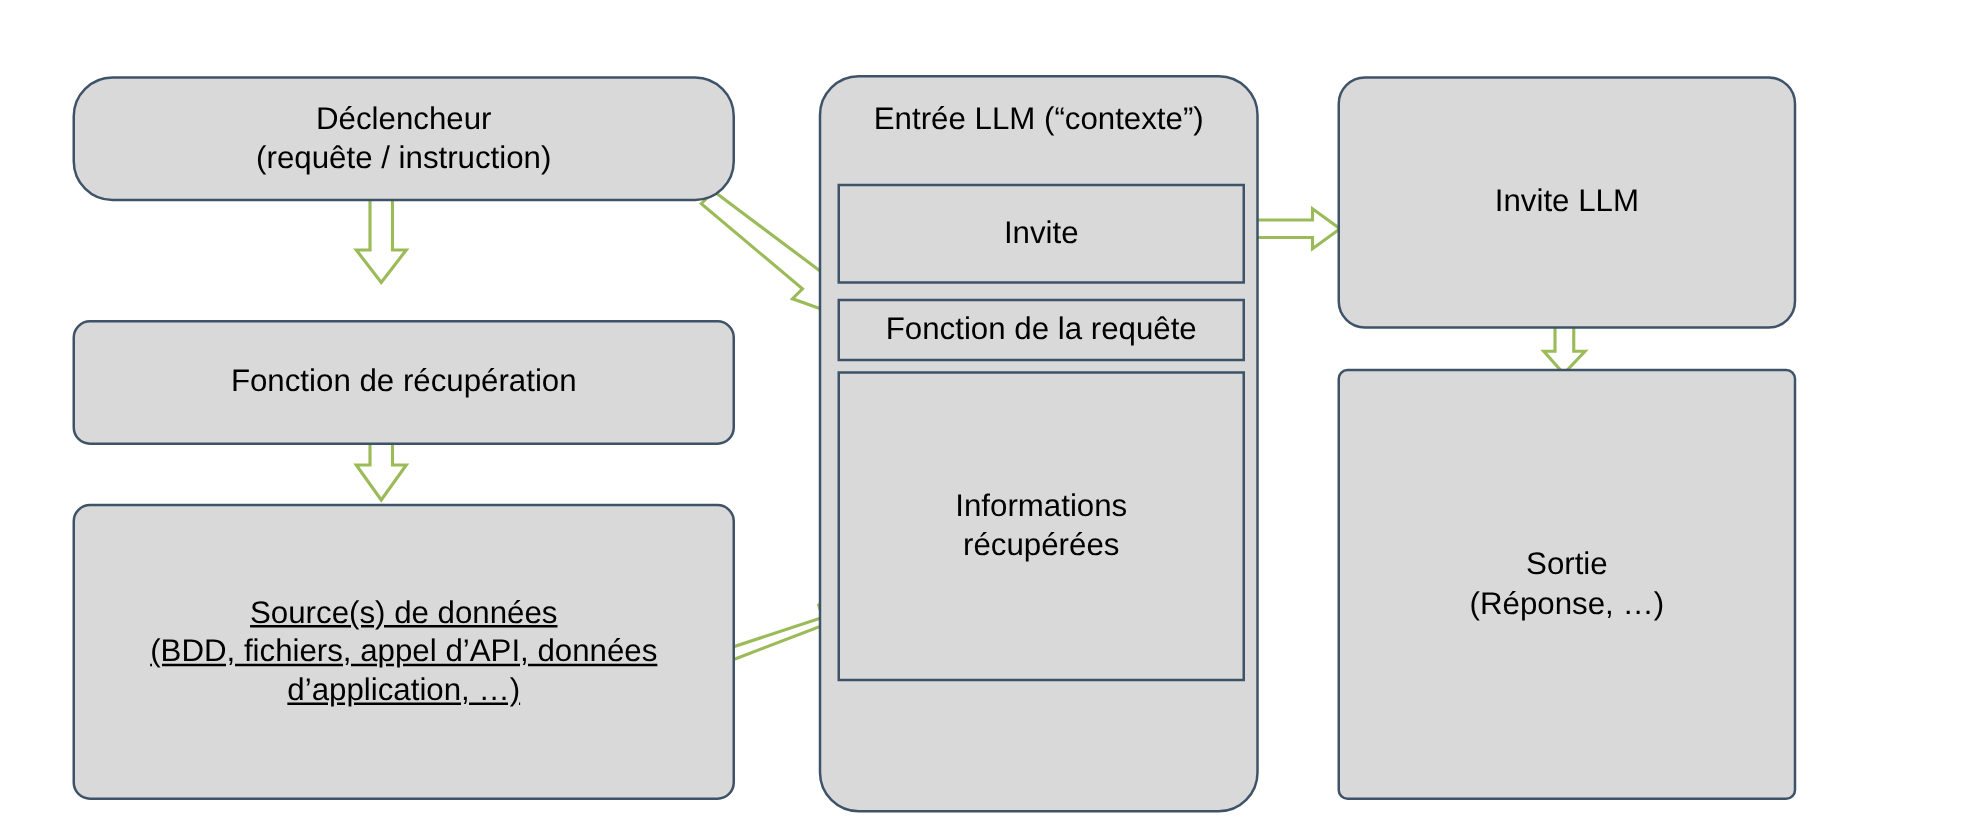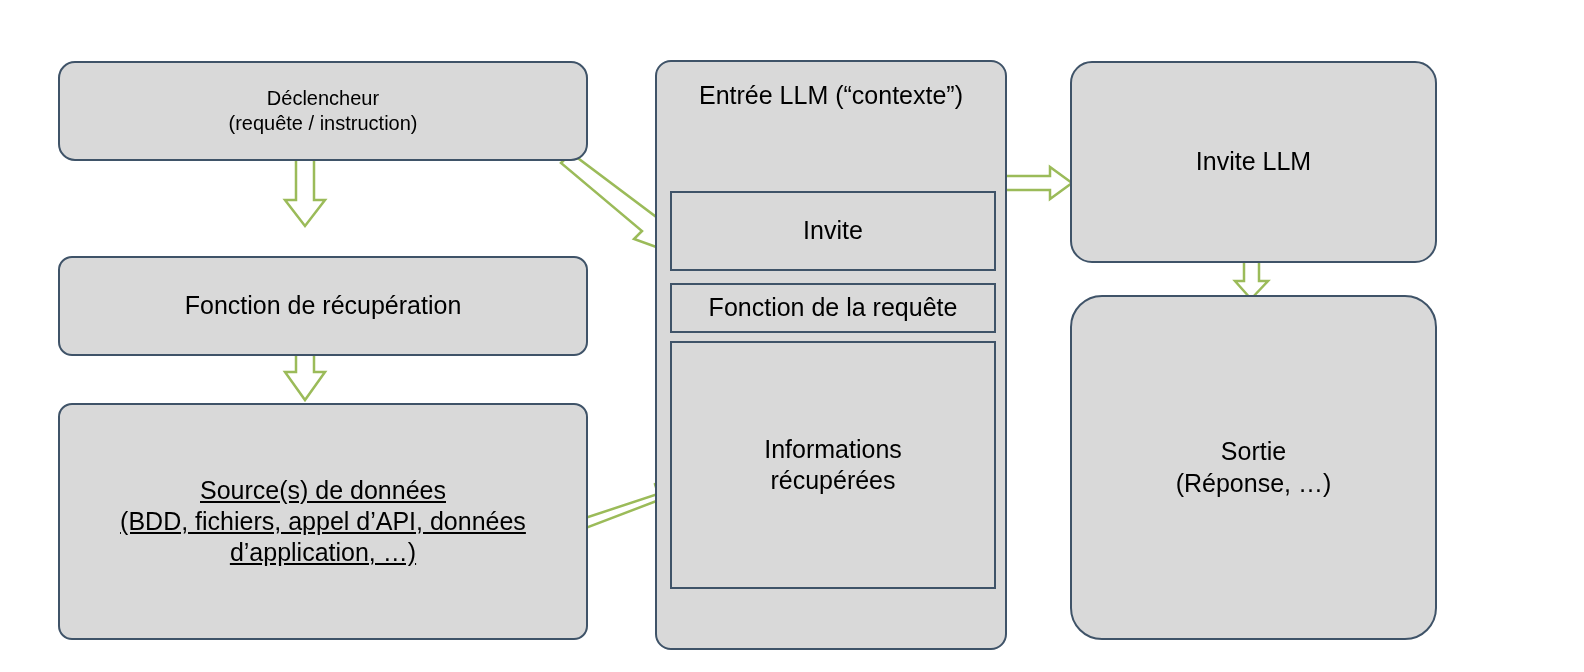--- a/index.html
+++ b/index.html
@@ -30,39 +30,39 @@
     line-height: 1.25;
   }
   .node .txt {
     display: block;
     white-space: pre-line;
     padding: 0 10px;
   }
   
   #node-trigger {
     left: 58px;  top: 61px;  width: 530px; height: 100px;
-    border-radius: 17px;
-    font-size: 20px;
+    border-radius: 32px;
+    font-size: 25px;
   }
   #node-retrieval {
     left: 58px;  top: 228px; width: 530px; height: 100px;
     border-radius: 14px;
     font-size: 25px;
     margin-top: 28px;
   }
   #node-datasource {
     left: 58px;  top: 403px; width: 530px; height: 237px;
     border-radius: 14px;
     font-size: 25px;
     text-decoration: underline;
   }
   
   #node-llm-input {
     left: 655px; top: 60px;  width: 352px; height: 590px;
-    border-radius: 16px;
+    border-radius: 32px;
     display: block;
     padding: 0;
   }
   #llm-input-title {
     position: absolute;
     left: 0; top: 18px; width: 100%;
     text-align: center;
     font-size: 25px;
     color: #000000;
   }
@@ -71,35 +71,34 @@
     box-sizing: border-box;
     background: #d9d9d9;
     border: 2px solid #3f5368;
     display: flex;
     align-items: center;
     justify-content: center;
     text-align: center;
     color: #000000;
     font-size: 25px;
     line-height: 1.25;
-    margin-top: 44px;
   }
   #node-prompt     { left: 13px; top: 85px;  width: 326px; height: 80px; }
   #node-query-ctx  { left: 13px; top: 177px; width: 326px; height: 50px; }
   #node-retrieved  { left: 13px; top: 235px; width: 326px; height: 248px; }
   #node-retrieved .txt { white-space: pre-line; }
   
   #node-llm-call {
     left: 1070px; top: 61px; width: 367px; height: 202px;
     border-radius: 22px;
     font-size: 25px;
   }
   #node-output {
     left: 1070px; top: 295px; width: 367px; height: 345px;
-    border-radius: 32px;
+    border-radius: 8px;
     font-size: 25px;
   }
   
   #arrows {
     position: absolute;
     left: 0; top: 0;
     width: 1584px;
     height: 672px;
     pointer-events: none;
   }

